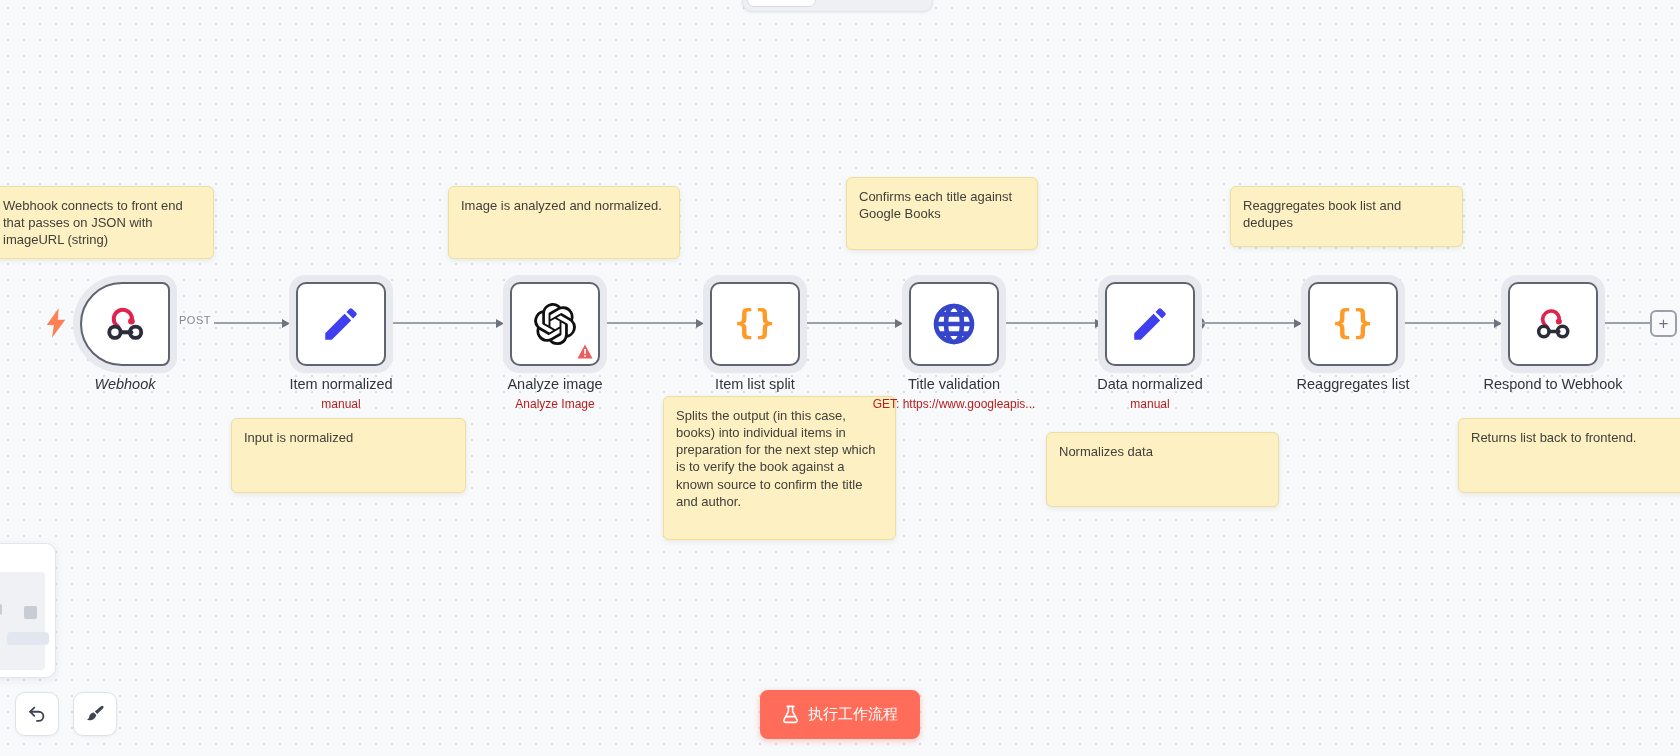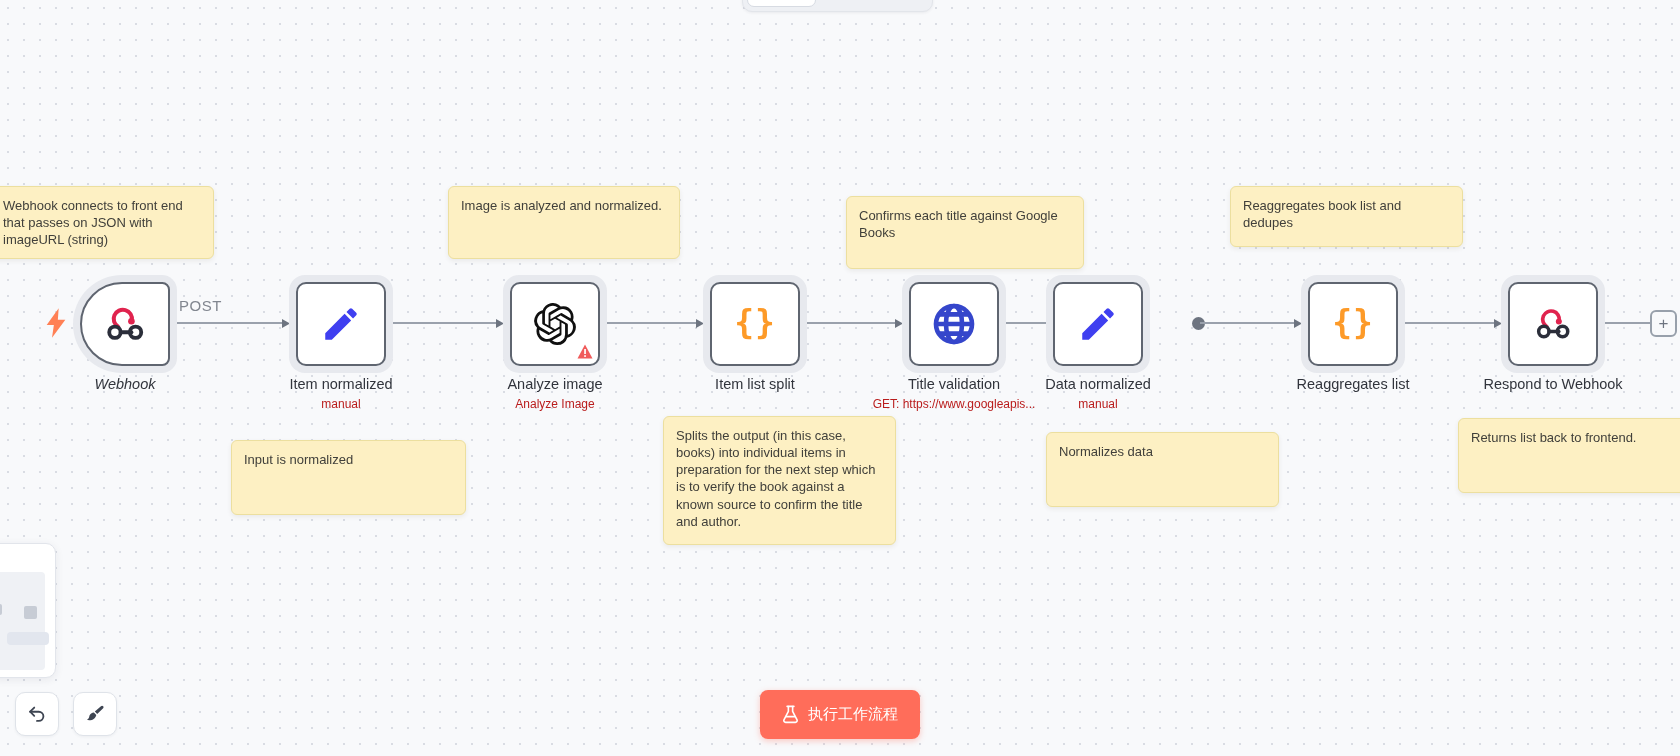--- a/index.html
+++ b/index.html
@@ -37,21 +37,21 @@
     width:220px; text-align:center; font-size:14.5px; color:#31343c; }
   .node-sub { position:absolute; top:122px; left:50%; transform:translateX(-50%);
     width:240px; text-align:center; font-size:12px; color:#b91c1c; }
   .braces { font-family:"DejaVu Sans Mono",monospace; font-size:33px; font-weight:bold;
     color:#fd9a28; letter-spacing:1px; margin-top:-4px; }
   .warn-badge { position:absolute; right:5px; bottom:5px; width:16px; height:15px; }
   
   .wire { position:absolute; top:322px; height:2px; background:#9aa1ac; }
   .outdot { position:absolute; top:317px; width:13px; height:13px; border-radius:50%; background:#6d7480; }
   .inarrow { position:absolute; top:315px; width:15px; height:17px; }
-  .wire-label { position:absolute; top:297px; font-size:15px; color:#81868f;
+  .wire-label { position:absolute; top:314px; font-size:11px; color:#81868f;
     background:#f8f9fb; padding:0 3px; letter-spacing:.5px; }
   .plus-btn { position:absolute; left:1650px; top:310px; width:27px; height:27px;
     background:#f8f9fb; border:2px solid #98a0ab; border-radius:6px; color:#6d7480;
     font-size:17px; display:flex; align-items:center; justify-content:center; cursor:pointer; }
   .bolt { position:absolute; left:42px; top:307px; }
   
   .preview-panel { position:absolute; left:-14px; top:543px; width:70px; height:135px;
     background:#fff; border:1px solid #e2e5eb; border-radius:10px;
     box-shadow:0 2px 8px rgba(40,44,60,.08); overflow:hidden; }
   .pv-area { position:absolute; left:0; top:28px; width:58px; height:98px; background:#eff1f5; border-radius:4px; }
@@ -73,24 +73,24 @@
 <div id="canvas">
 
   <div class="tabbar">
     <div class="tab active">编辑器</div>
     <div class="tab">执行</div>
     <div class="tab">评估</div>
   </div>
 
   <div class="sticky" style="left:-10px;top:186px;width:224px;height:73px">Webhook connects to front end that passes on JSON with imageURL (string)</div>
   <div class="sticky" style="left:448px;top:186px;width:232px;height:73px">Image is analyzed and normalized.</div>
-  <div class="sticky" style="left:846px;top:196px;width:238px;height:73px">Confirms each title against Google Books</div>
+  <div class="sticky" style="left:846px;top:177px;width:192px;height:73px">Confirms each title against Google Books</div>
   <div class="sticky" style="left:1230px;top:186px;width:233px;height:61px">Reaggregates book list and dedupes</div>
-  <div class="sticky" style="left:231px;top:440px;width:235px;height:75px">Input is normalized</div>
-  <div class="sticky" style="left:663px;top:416px;width:233px;height:129px">Splits the output (in this case, books) into individual items in preparation for the next step which is to verify the book against a known source to confirm the title and author.</div>
+  <div class="sticky" style="left:231px;top:418px;width:235px;height:75px">Input is normalized</div>
+  <div class="sticky" style="left:663px;top:396px;width:233px;height:144px">Splits the output (in this case, books) into individual items in preparation for the next step which is to verify the book against a known source to confirm the title and author.</div>
   <div class="sticky" style="left:1046px;top:432px;width:233px;height:75px">Normalizes data</div>
   <div class="sticky" style="left:1458px;top:418px;width:235px;height:75px">Returns list back to frontend.</div>
 
   <svg class="bolt" width="28" height="32" viewBox="0 0 20 24">
     <path d="M12 1 L3 13.5 h5.4 L7 23 L17 9.5 h-5.6 Z" fill="#ff8055"></path>
   </svg>
 
   <div class="outdot" style="left:163px"></div>
   <div class="wire" style="left:170px;width:116px"></div>
   <div class="wire-label" style="left:176px">POST</div>
@@ -188,21 +188,21 @@
           <circle cx="12" cy="12" r="9.4"></circle>
           <ellipse cx="12" cy="12" rx="4.2" ry="9.4"></ellipse>
           <path d="M2.6 12 h18.8 M4 7 h16 M4 17 h16"></path>
         </g>
       </svg>
     </div>
     <div class="node-label">Title validation</div>
     <div class="node-sub">GET: https://www.googleapis...</div>
   </div>
 
-  <div class="node" style="left:1046px">
+  <div class="node" style="left:1098px">
     <div class="node-inner">
       <svg width="42" height="42" viewBox="0 0 24 24">
         <path d="M3 17.25V21h3.75L17.81 9.94l-3.75-3.75L3 17.25zM20.71 7.04a1 1 0 0 0 0-1.41l-2.34-2.34a1 1 0 0 0-1.41 0l-1.83 1.83 3.75 3.75 1.83-1.83z" fill="#3f3ff0"></path>
       </svg>
     </div>
     <div class="node-label">Data normalized</div>
     <div class="node-sub">manual</div>
   </div>
 
   <div class="node" style="left:1301px">

